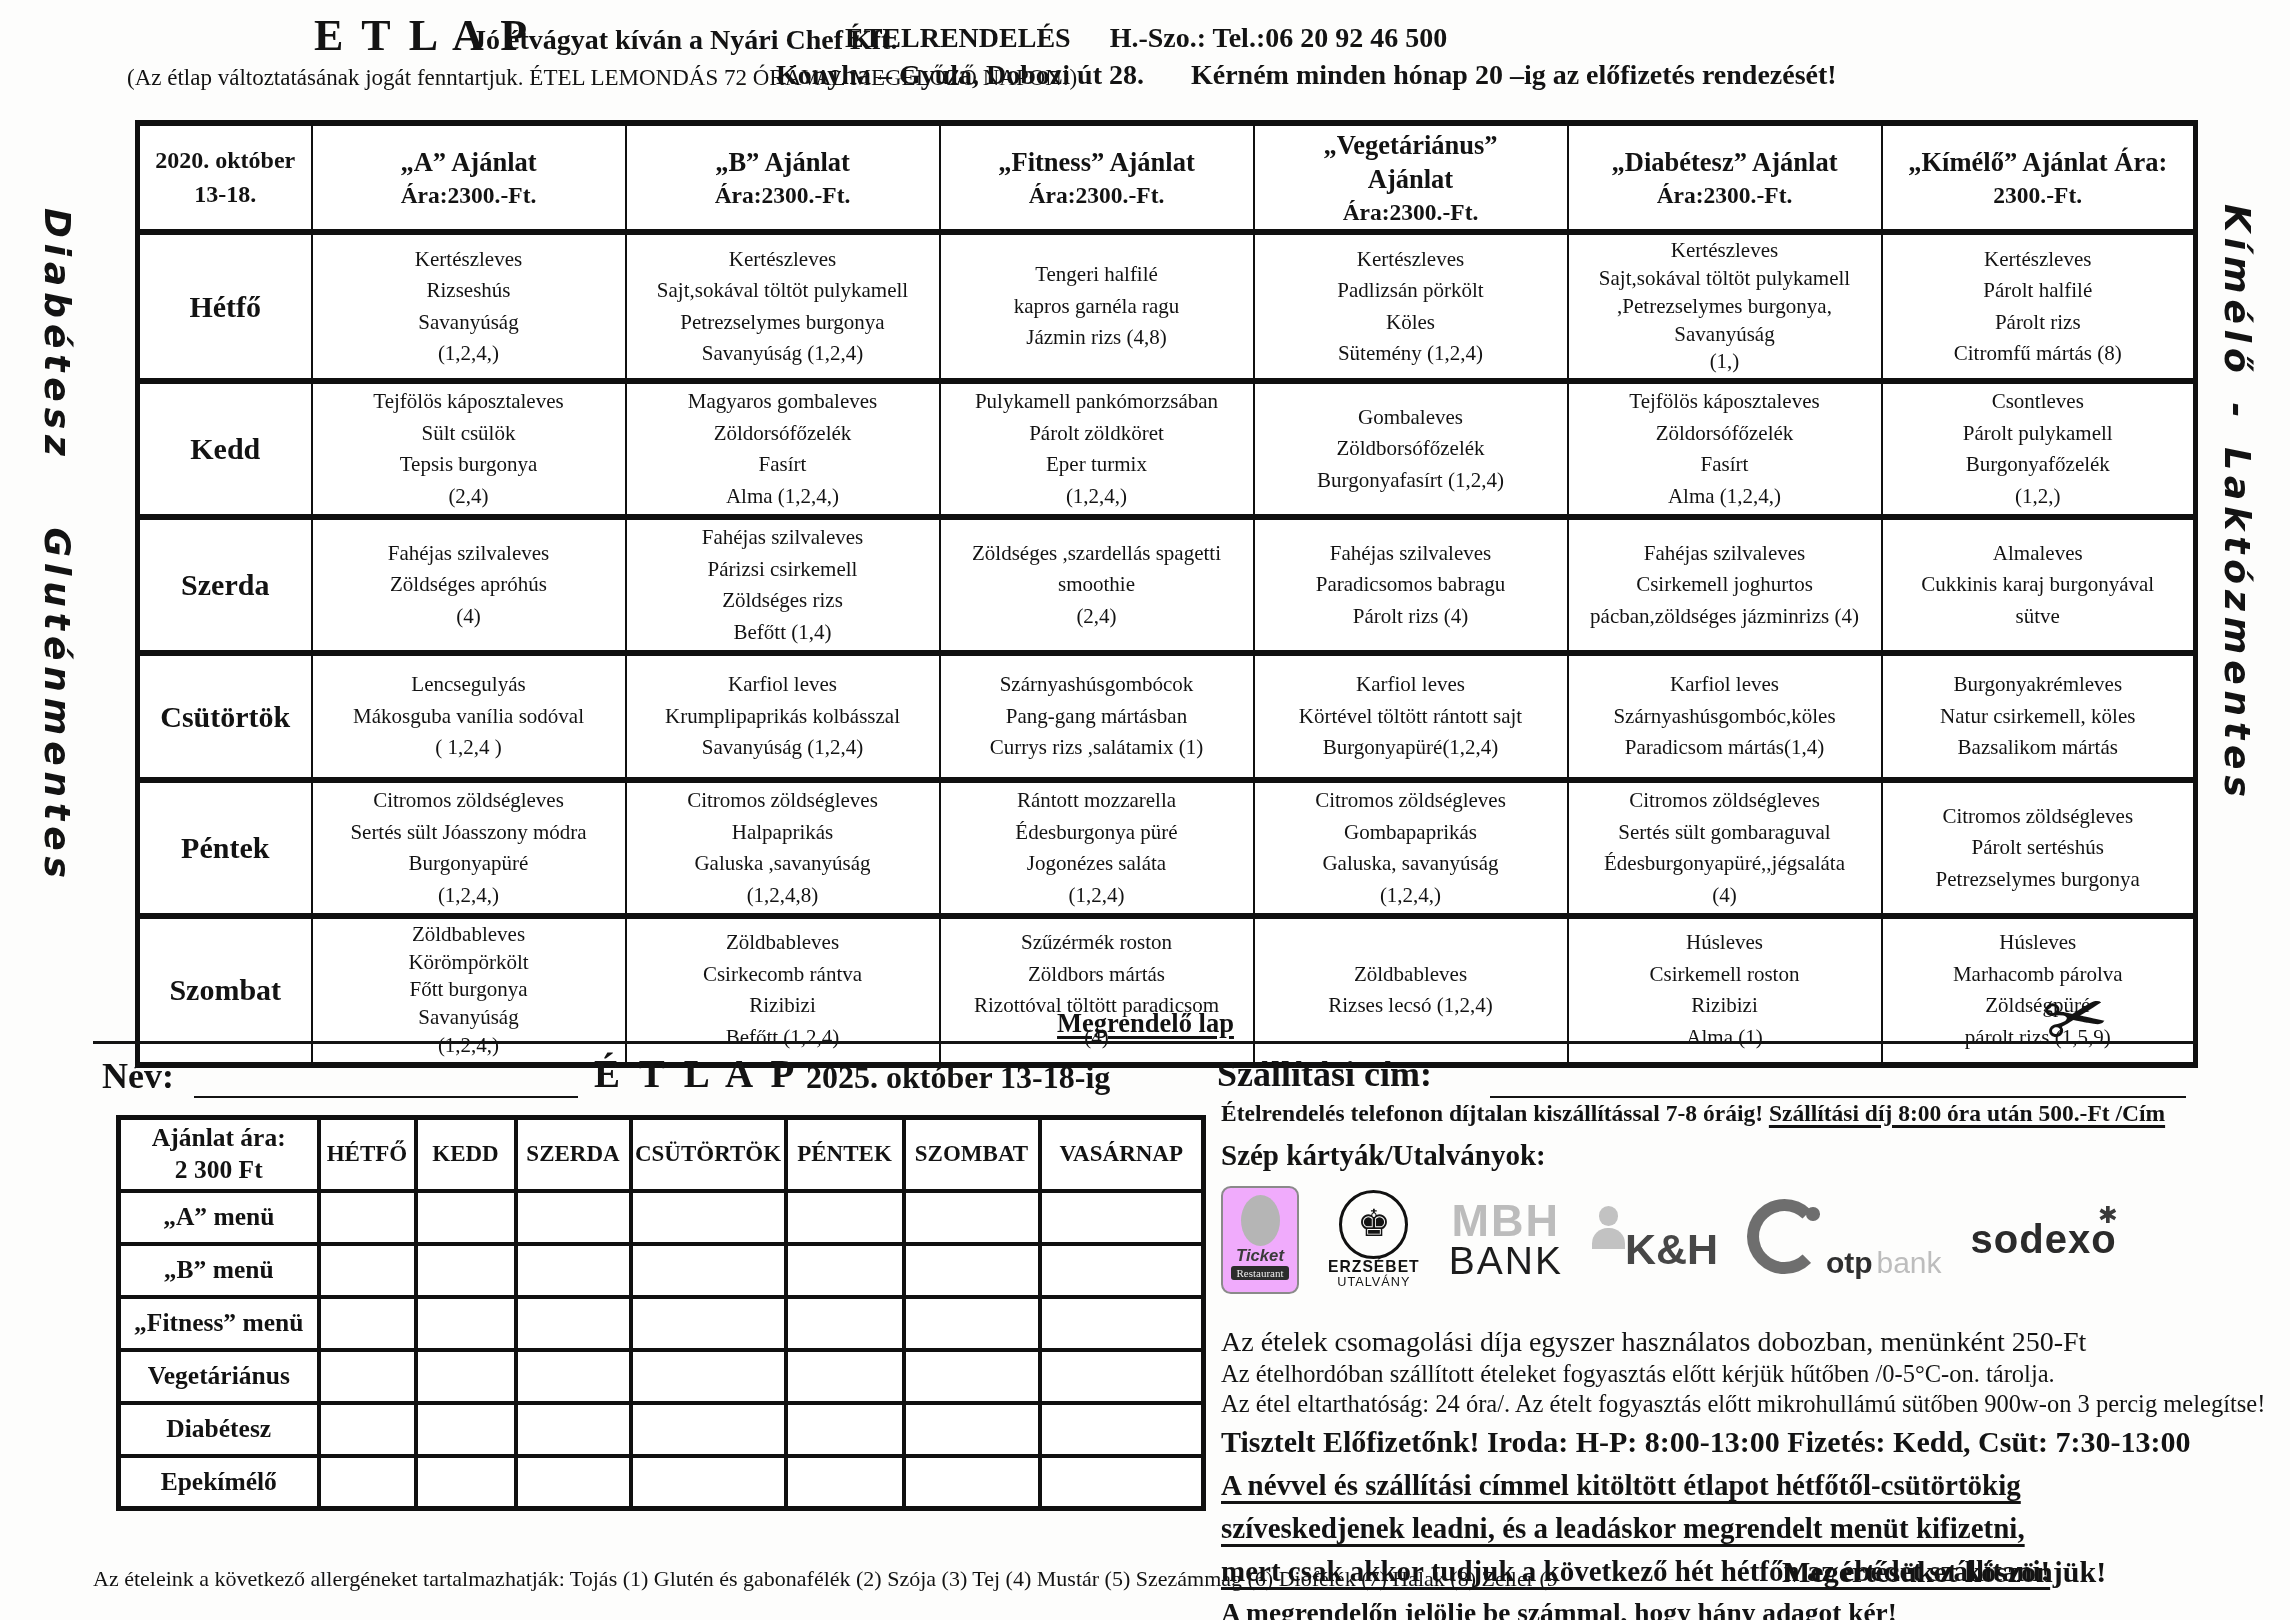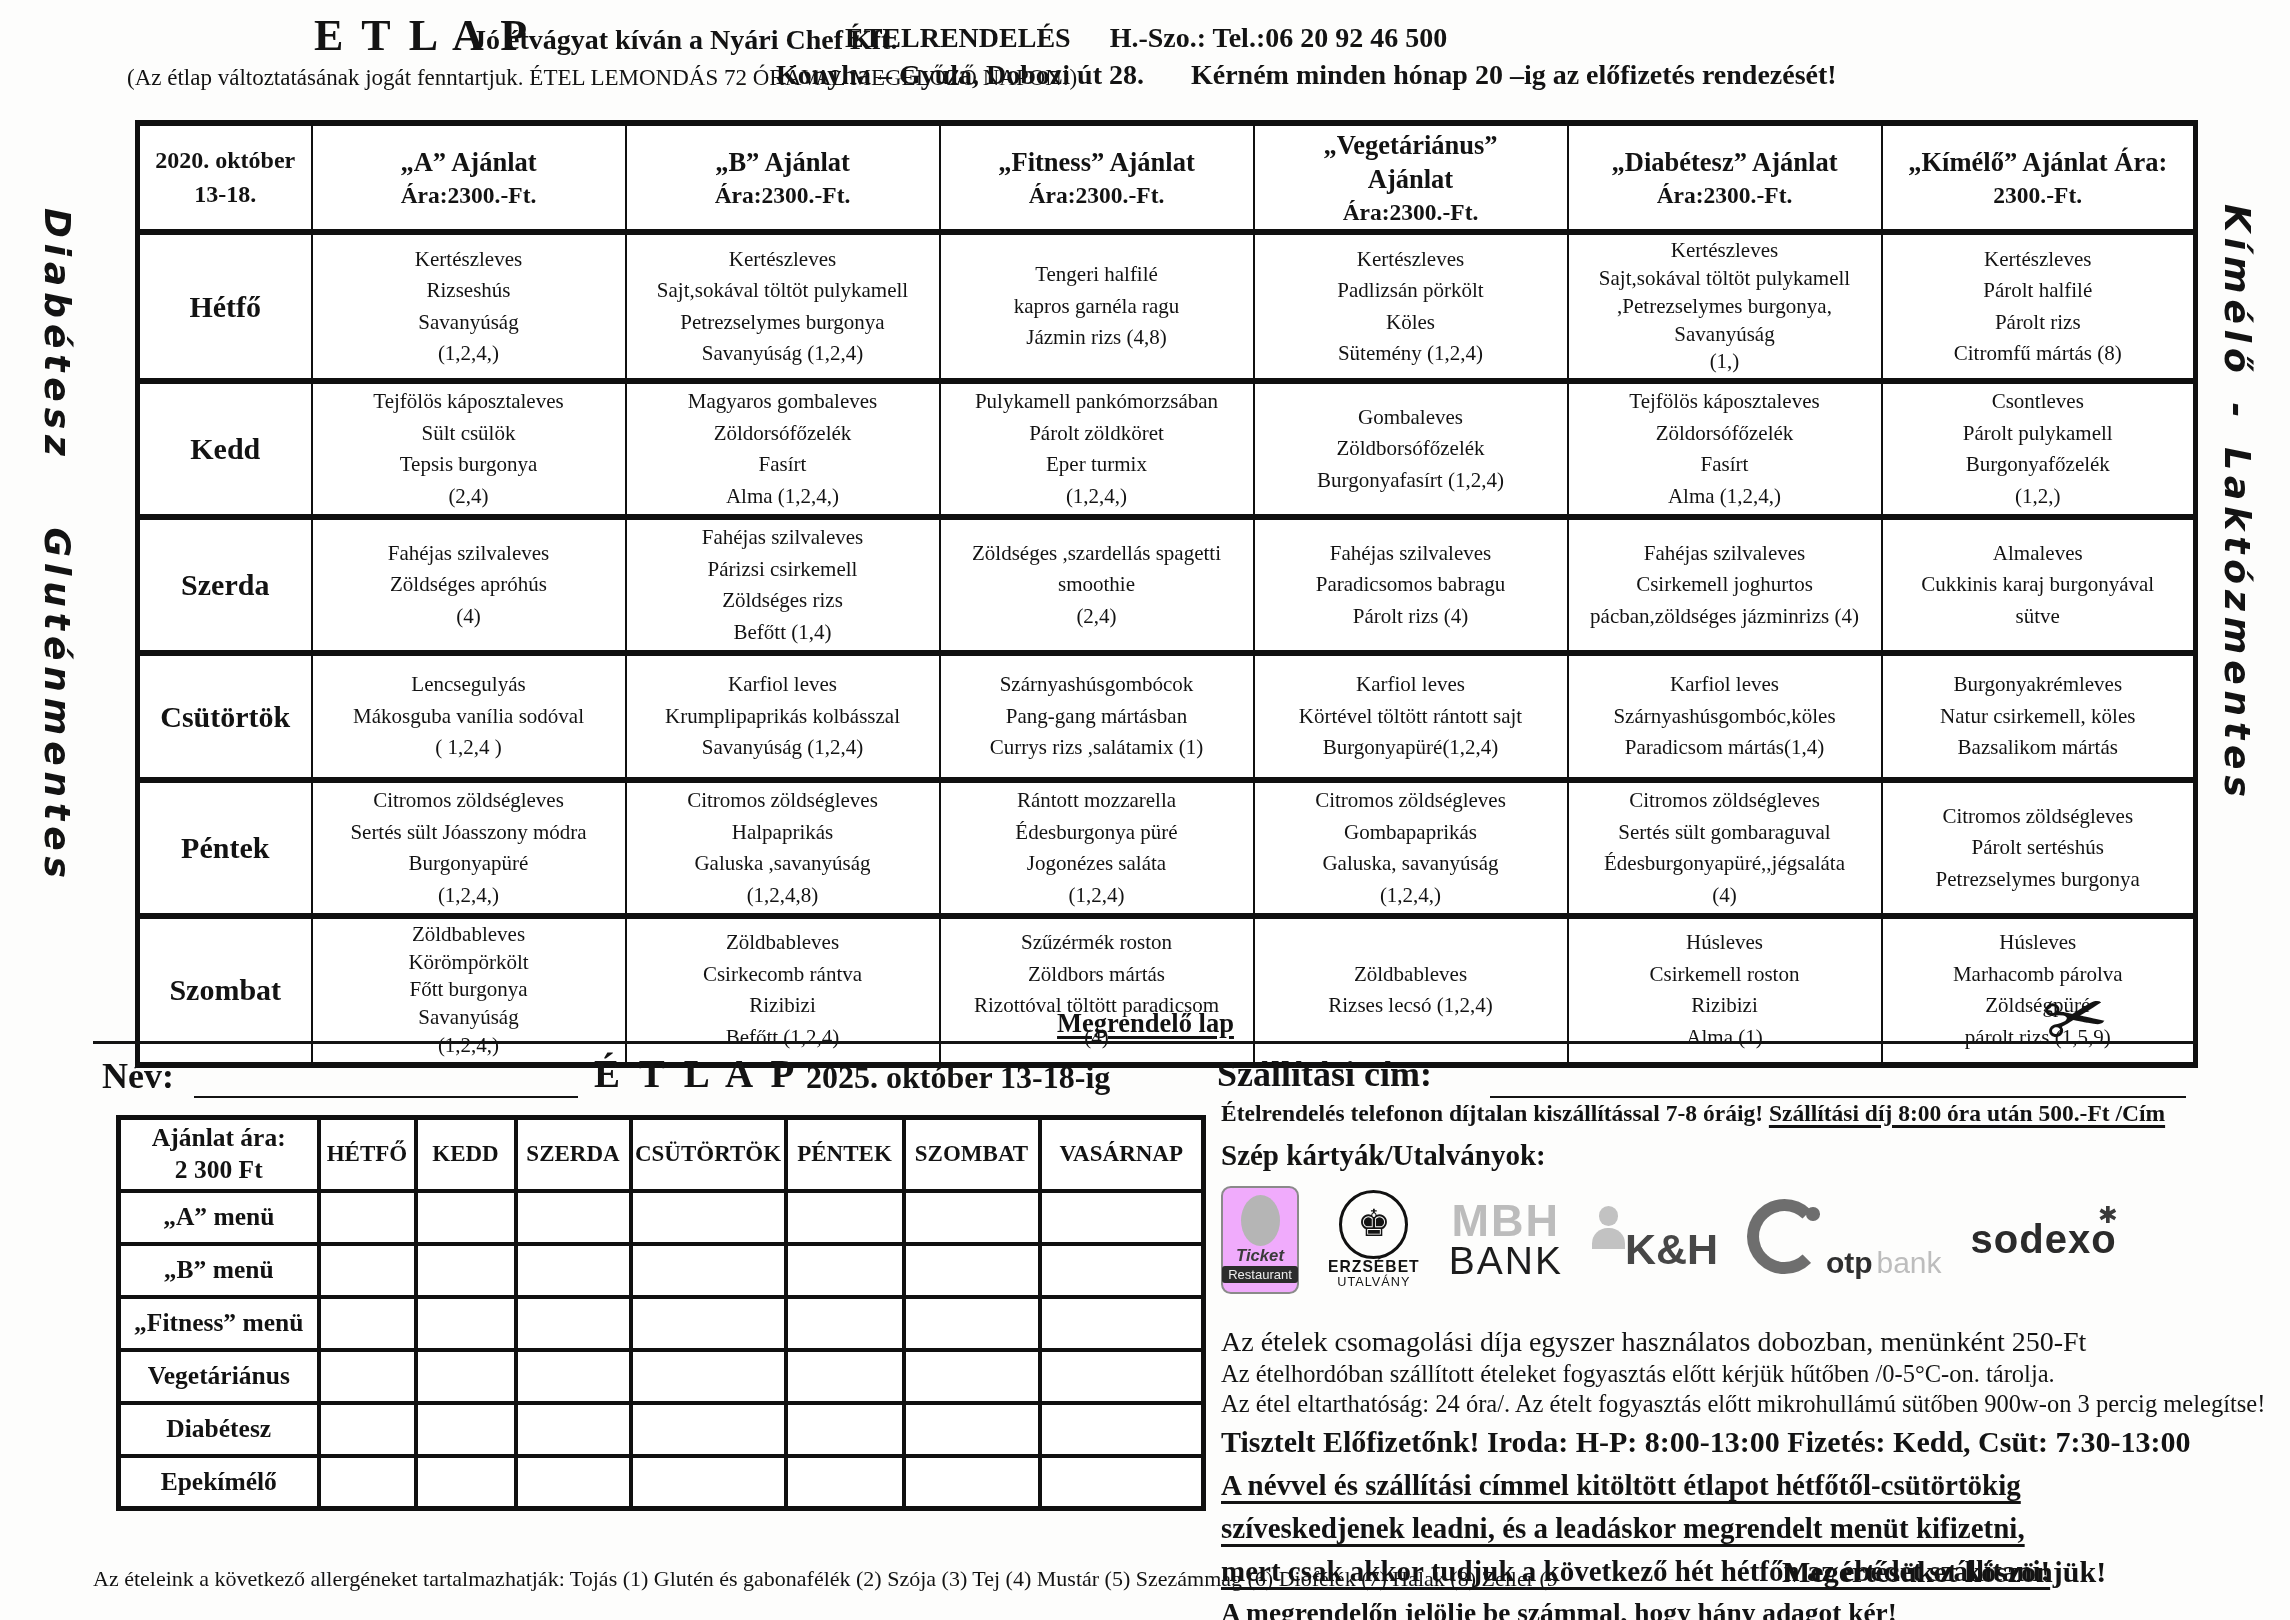--- a/index.html
+++ b/index.html
@@ -49,21 +49,21 @@
   
   .info{width:1066px;font-size:23.5px;}
   .info .p1{font-size:23.5px;font-weight:bold;white-space:nowrap;}
   .cards-title{font-size:29px;font-weight:bold;margin-top:11.8px;}
   .logos{display:flex;align-items:center;gap:29px;margin-top:9.8px;height:116px;
          font-family:"Liberation Sans","DejaVu Sans",sans-serif;}
   .ticket{width:74px;height:104px;border:2.9px solid #8a8a8a;border-radius:9.8px;position:relative;
           display:flex;flex-direction:column;align-items:center;background:#f0abfc;}
   .ticket .egg{width:39px;height:51px;background:#b5b5b5;border-radius:50%;margin-top:7.8px;}
   .ticket .t1{font-style:italic;font-size:16.7px;font-weight:bold;color:#3a3a3a;}
-  .ticket .t2{background:#2c2c2c;color:#eee;font-size:13px;padding:1px 5.9px;border-radius:2.9px;margin-top:0;}
+  .ticket .t2{background:#2c2c2c;color:#eee;font-size:11px;padding:1px 5.9px;border-radius:2.9px;margin-top:0;font-family:Liberation Serif, serif;}
   .erzsebet{display:flex;flex-direction:column;align-items:center;line-height:1.05;}
   .erzsebet .ring{width:63px;height:63px;border:3.9px solid #111;border-radius:50%;display:flex;
                   align-items:center;justify-content:center;font-size:37px;}
   .erzsebet .l1{font-size:15.7px;font-weight:bold;letter-spacing:1px;}
   .erzsebet .l2{font-size:12.7px;letter-spacing:1px;}
   .mbh{display:flex;flex-direction:column;align-items:center;line-height:.95;}
   .mbh .l1{font-size:45px;font-weight:bold;color:#bcbcbc;letter-spacing:2px;}
   .mbh .l2{font-size:39px;color:#1d1d1d;letter-spacing:2px;}
   .kh{display:flex;flex-direction:row;align-items:center;}
   .kh .person{width:33px;height:21.6px;background:#c2c2c2;border-radius:15.7px 15.7px 0 0;position:relative;margin-bottom:2px;}

